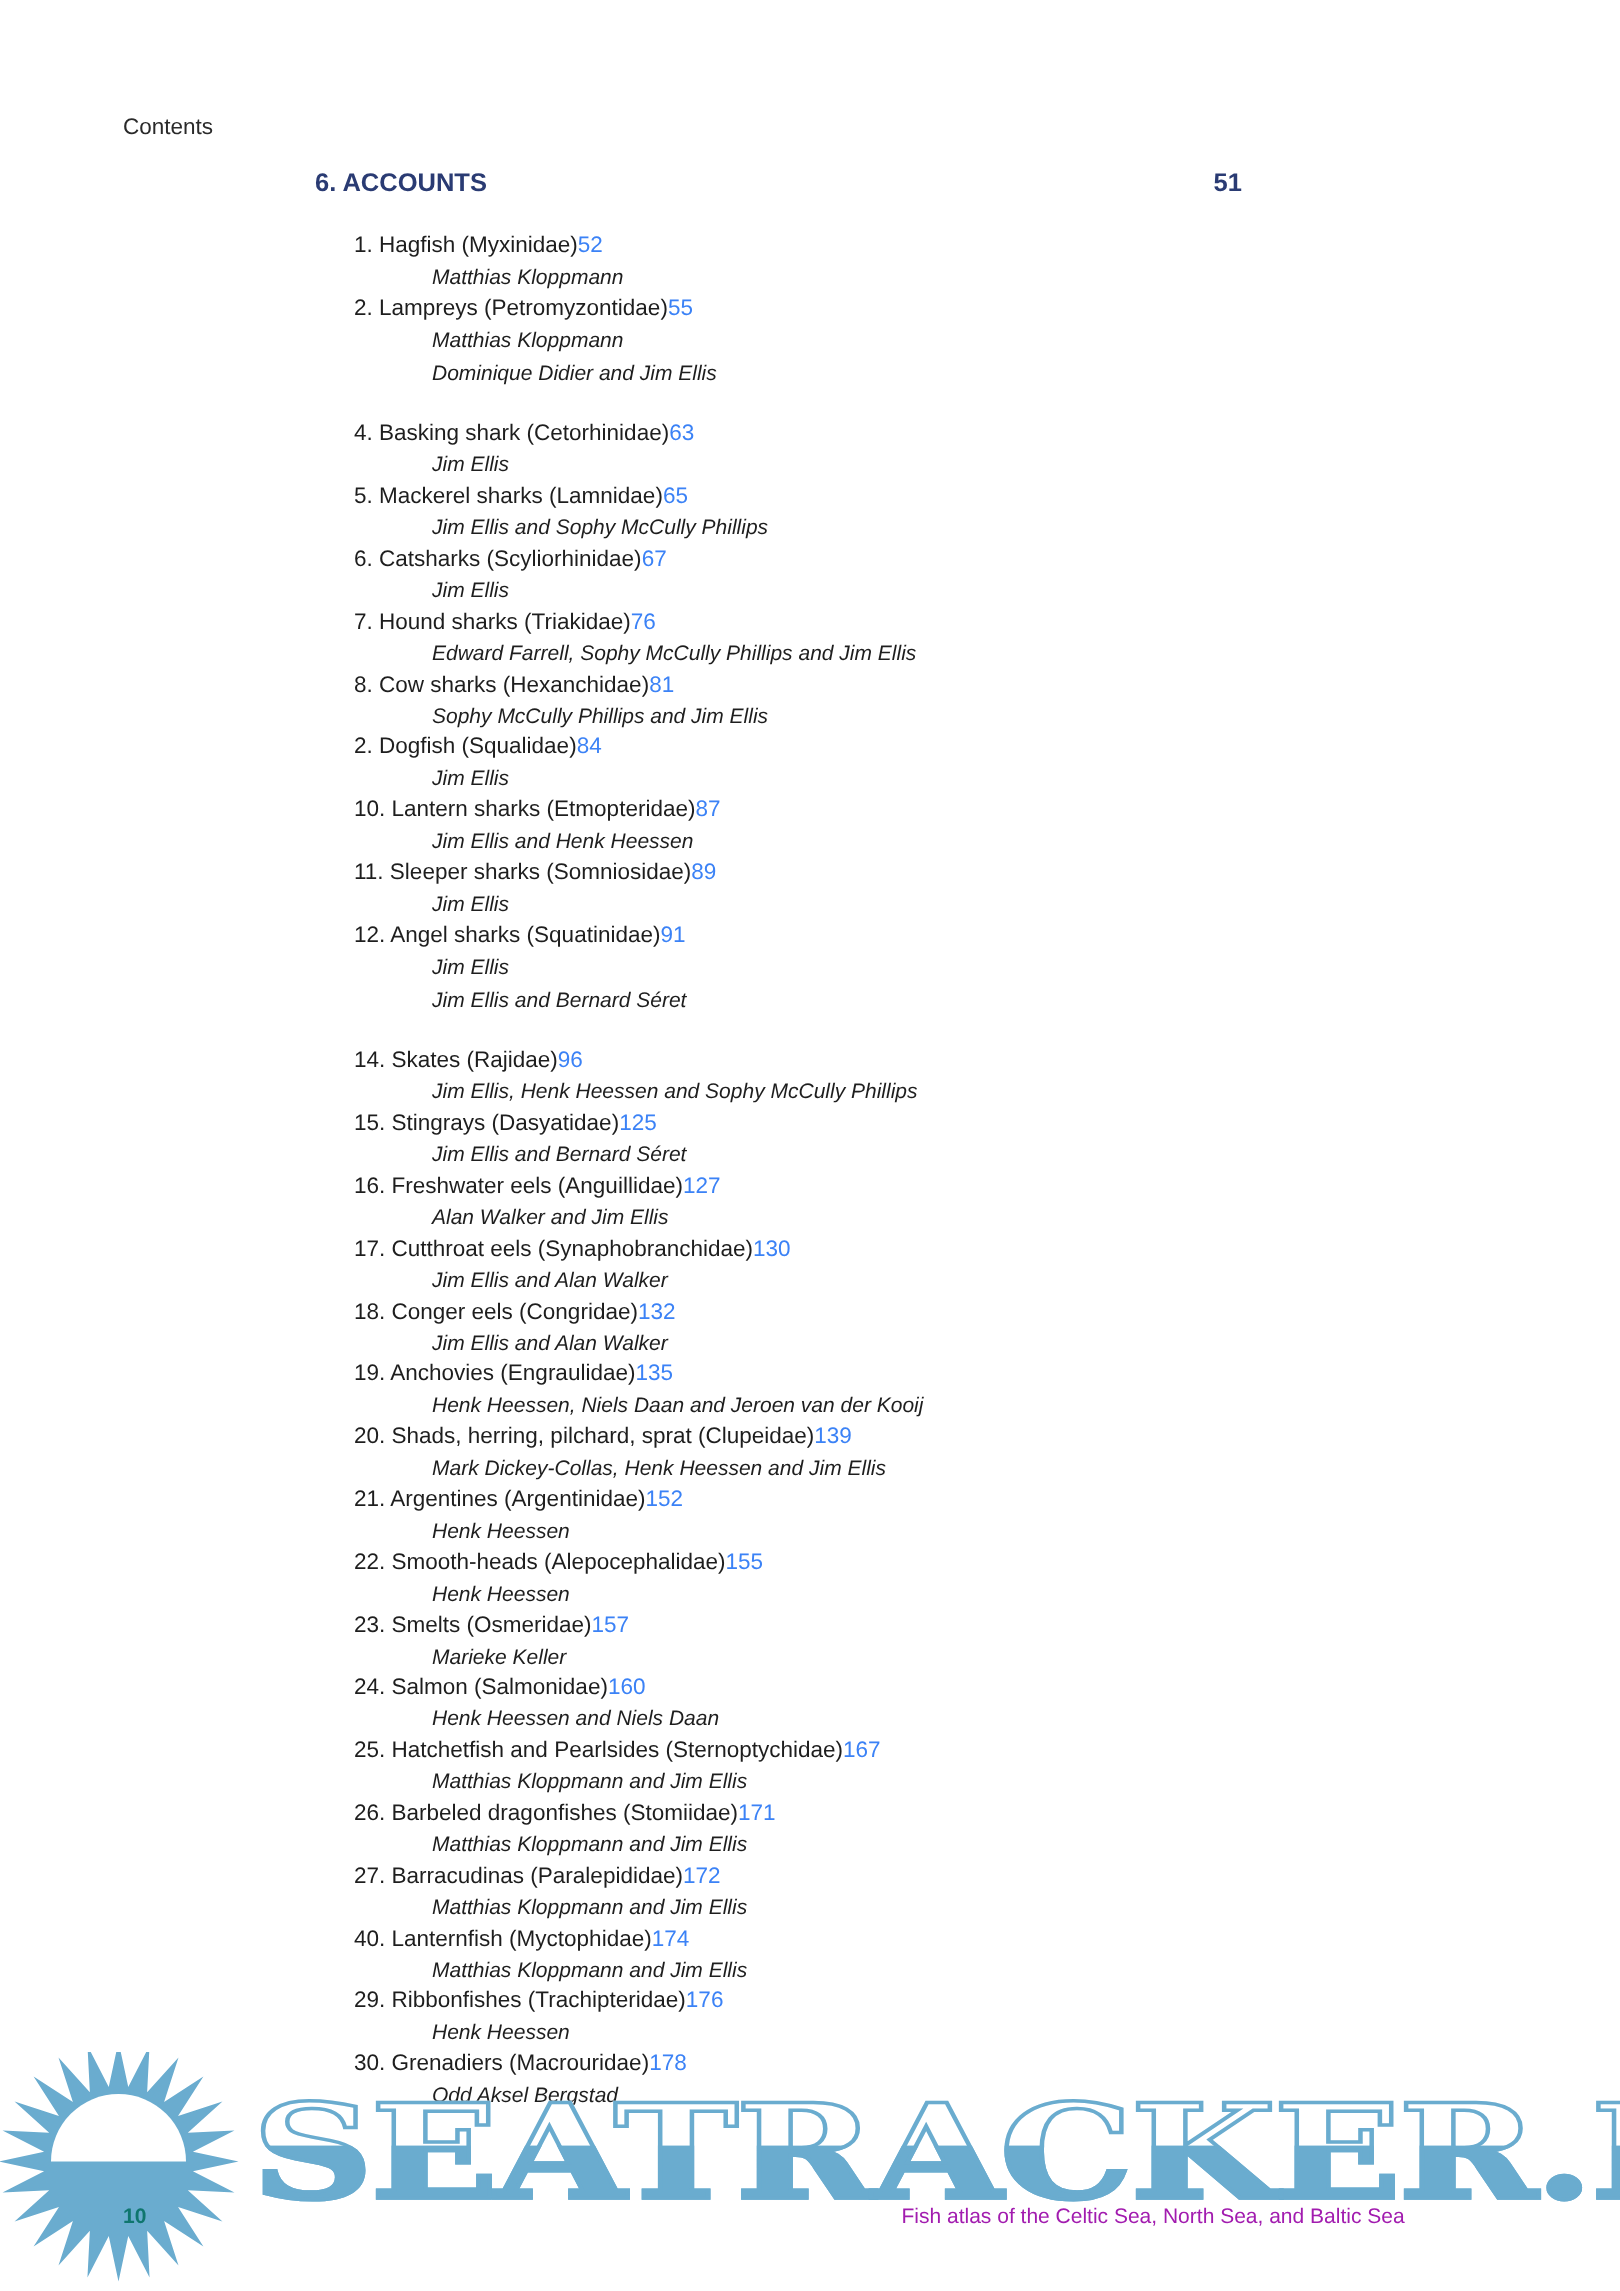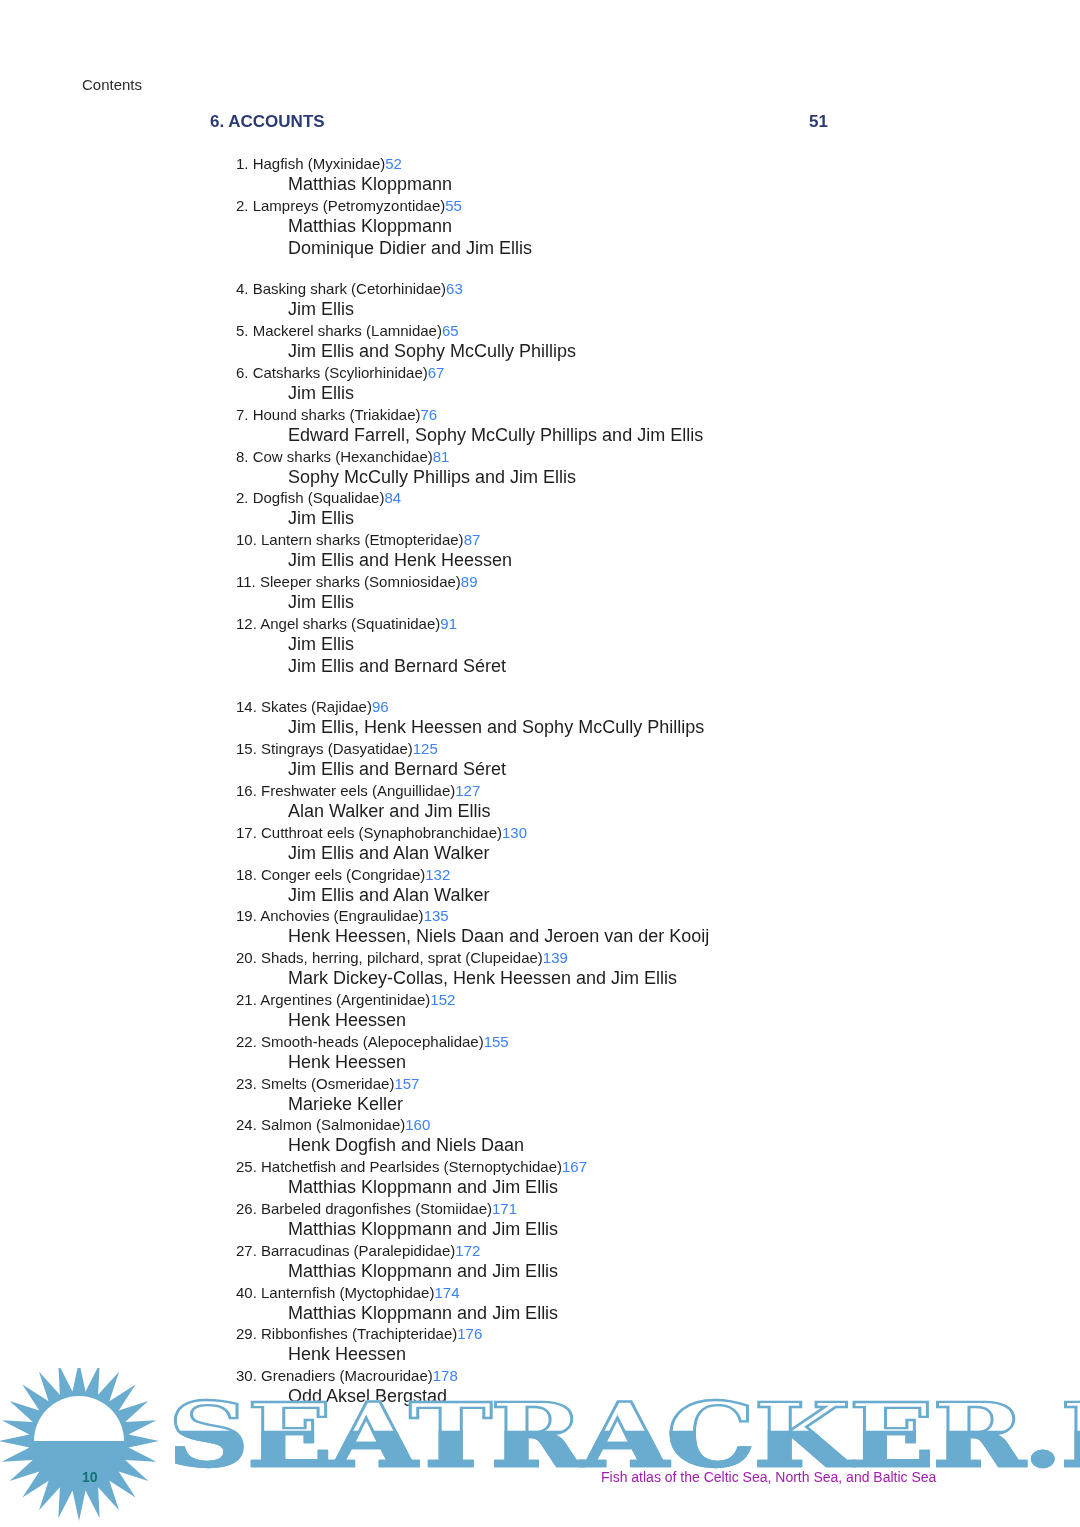--- a/index.html
+++ b/index.html
@@ -6,21 +6,21 @@
   body { width: 1080px; height: 1527px; position: relative; overflow: hidden;
          font-family: "Liberation Sans", sans-serif; color: #1e1e1e; }
   .running-head { position: absolute; left: 82px; top: 49px; font-size: 15px; color: #2a2a2a; margin-top: 27px; }
   .section-head { position: absolute; left: 210px; top: 112px; width: 618px; display: flex;
                   justify-content: space-between; font-weight: bold; font-size: 17px; color: #2a3b73; text-align: right; }
   .toc { position: absolute; left: 236px; top: 154px; width: 592px; }
   .entry { height: 41.8px; position: relative; }
   .entry-line { display: flex; font-size: 15px; line-height: 20px; }
   .entry-title { color: #1e1e1e; }
   .entry-page { color: #3b82f6; }
-  .entry-author { font-size: 18px; line-height: 21px; padding-left: 52px; color: #1e1e1e; }
+  .entry-author { font-style: italic; font-size: 14px; line-height: 21px; padding-left: 52px; color: #1e1e1e; }
   .footer-page { position: absolute; left: 82px; top: 1469px; font-size: 14px; font-weight: bold; color: #0f766e; z-index: 3; }
   .footer-title { position: absolute; left: 601px; top: 1469px; font-size: 14px; color: #a21caf; z-index: 3; text-align: center; }
   .watermark { position: absolute; left: 0; top: 1368px; width: 1080px; height: 159px; z-index: 2; pointer-events: none; }
   .wm-text { position: absolute; left: 168px; top: 1392px; font-family: "DejaVu Serif", serif; font-weight: bold;
              font-size: 112px; letter-spacing: -2px; line-height: 1; color: #6aaccf; z-index: 2;
              background: linear-gradient(to bottom, #ffffff 0%, #ffffff 44%, #6aaccf 44%, #6aaccf 100%);
              -webkit-background-clip: text; background-clip: text; -webkit-text-fill-color: transparent;
              -webkit-text-stroke: 3px #6aaccf; transform: scaleY(0.78); transform-origin: top left; }
 </style>
 </head>
@@ -185,21 +185,21 @@
         <span class="entry-title">23. Smelts (Osmeridae)</span>
         <span class="entry-page">157</span>
       </div>
       <div class="entry-author">Marieke Keller</div>
     </div>
     <div class="entry">
       <div class="entry-line">
         <span class="entry-title">24. Salmon (Salmonidae)</span>
         <span class="entry-page">160</span>
       </div>
-      <div class="entry-author">Henk Dogfish and Niels Daan</div>
+      <div class="entry-author">Henk Heessen and Niels Daan</div>
     </div>
     <div class="entry">
       <div class="entry-line">
         <span class="entry-title">25. Hatchetfish and Pearlsides (Sternoptychidae)</span>
         <span class="entry-page">167</span>
       </div>
       <div class="entry-author">Matthias Kloppmann and Jim Ellis</div>
     </div>
     <div class="entry">
       <div class="entry-line">

